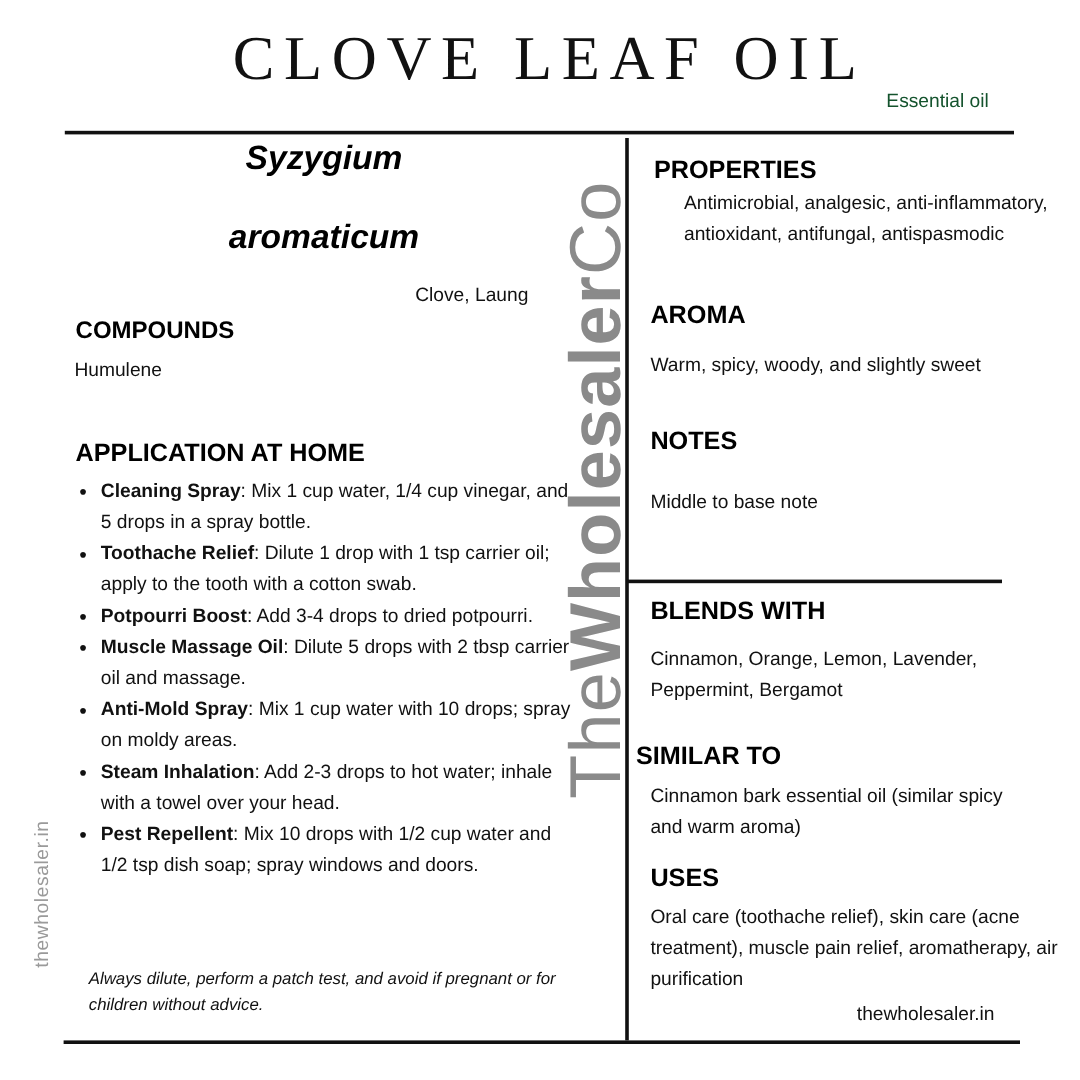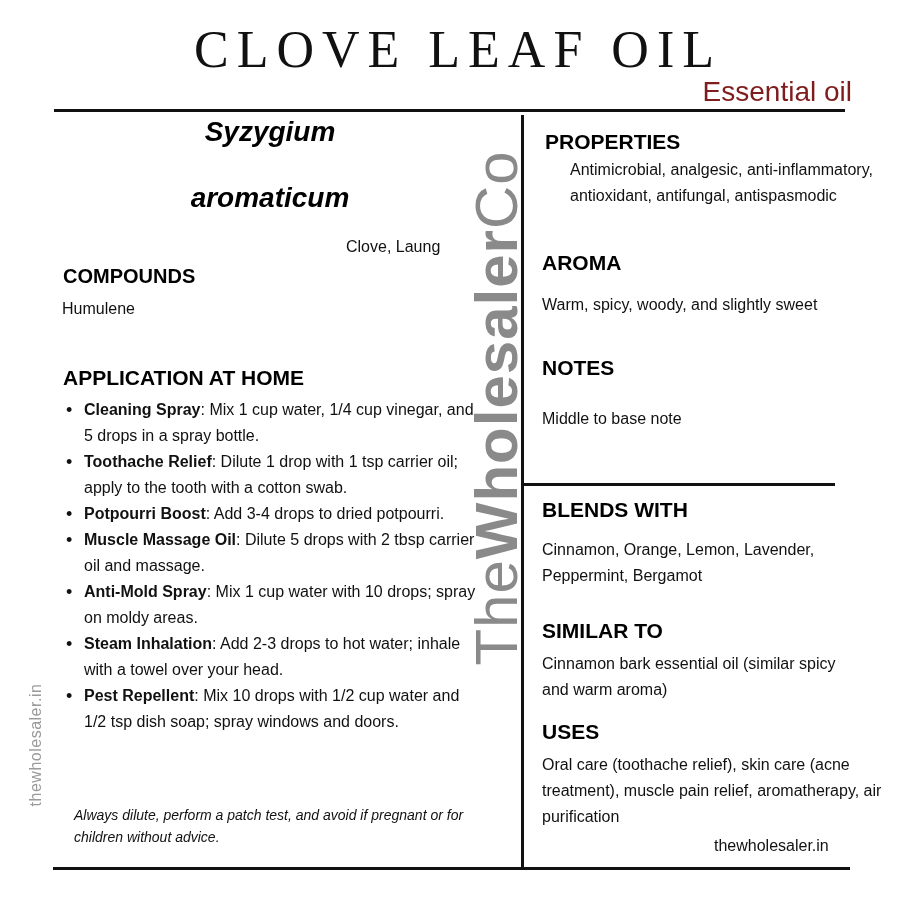--- a/index.html
+++ b/index.html
@@ -1,19 +1,19 @@
 <!DOCTYPE html>
 <html><head>
 <meta charset="utf-8">
 <style>
   html, body { margin:0; padding:0; background:#ffffff; }
   body { width:900px; height:900px; position:relative; overflow:hidden; font-family:"Liberation Sans", sans-serif; color:#111; }
   .abs { position:absolute; }
   .title { left:0; width:900px; top:22px; text-align:center; font-family:"Liberation Serif", serif; font-size:52px; letter-spacing:8px; font-weight:400; color:#111; line-height:56px; padding-left:16px; box-sizing:border-box; }
-  .subtitle { right:48px; top:76px; font-size:28px; color:#7f1d1d; }
+  .subtitle { right:76px; top:76px; font-size:16px; color:#14532d; }
   .hline { background:#111; height:3px; }
   .vline { background:#111; width:3px; }
   .sci { left:60px; width:420px; text-align:center; font-weight:900; font-style:italic; font-size:28px; color:#000; }
   .common { left:346px; top:238px; font-size:16px; }
   .h { font-weight:700; font-size:20px; color:#000; }
   .hs { font-weight:700; font-size:21px; color:#000; }
   .body-text { font-size:16px; line-height:26px; color:#111; }
   ul.apps { margin:0; padding:0; list-style:none; }
   ul.apps li { position:relative; padding-left:20px; font-size:16px; line-height:26px; color:#111; }
   ul.apps li::before { content:"•"; position:absolute; left:2px; top:0; font-size:18px; }
@@ -69,19 +69,19 @@
 
 <div class="abs hs" style="left:542px; top:251px;">AROMA</div>
 <div class="abs body-text" style="left:542px; top:292px; width:330px;">Warm, spicy, woody, and slightly sweet</div>
 
 <div class="abs hs" style="left:542px; top:356px;">NOTES</div>
 <div class="abs body-text" style="left:542px; top:406px; width:320px;">Middle to base note</div>
 
 <div class="abs hs" style="left:542px; top:498px;">BLENDS WITH</div>
 <div class="abs body-text" style="left:542px; top:537px; width:320px;">Cinnamon, Orange, Lemon, Lavender, Peppermint, Bergamot</div>
 
-<div class="abs hs" style="left:542px; top:619px;">SIMILAR TO</div>
+<div class="abs hs" style="left:530px; top:619px;">SIMILAR TO</div>
 <div class="abs body-text" style="left:542px; top:651px; width:300px;">Cinnamon bark essential oil (similar spicy and warm aroma)</div>
 
 <div class="abs hs" style="left:542px; top:720px;">USES</div>
 <div class="abs body-text" style="left:542px; top:752px; width:358px;">Oral care (toothache relief), skin care (acne treatment), muscle pain relief, aromatherapy, air purification</div>
 
 <div class="abs footurl">thewholesaler.in</div>
 
 </body></html>

